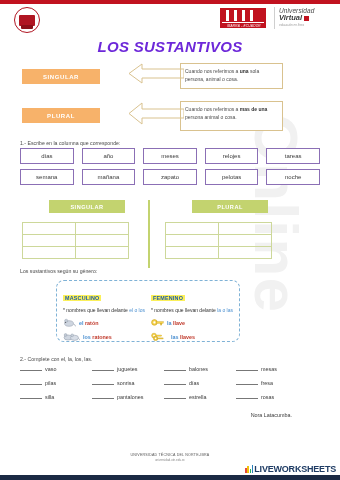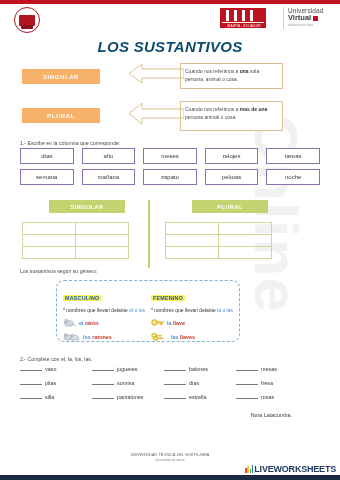--- a/index.html
+++ b/index.html
@@ -53,21 +53,22 @@
     background: #8c1019;
     border-radius: 1px;
   }
 
   .uv-logo {
     position: absolute;
     right: 12px; top: 7px;
     width: 108px; height: 22px;
     display: flex;
     align-items: center;
-    gap: 17px;
+    gap: 8px;
+    font-style: italic;
   }
   .uv-mark {
     width: 46px; height: 20px;
     background: #c1121f;
     position: relative;
     flex: 0 0 auto;
   }
   .uv-mark .bar {
     position: absolute;
     background: #fff;
@@ -121,21 +122,21 @@
 
   
   .title {
     position: absolute;
     left: 0; top: 38px;
     width: 340px;
     text-align: center;
     font-size: 15px;
     font-weight: bold;
     font-style: italic;
-    color: #0c4a6e;
+    color: #6d28d9;
     letter-spacing: .3px;
     z-index: 2;
   }
 
   
   .chip {
     position: absolute;
     width: 78px; height: 15px;
     background: #f7b26a;
     color: #ffffff;

